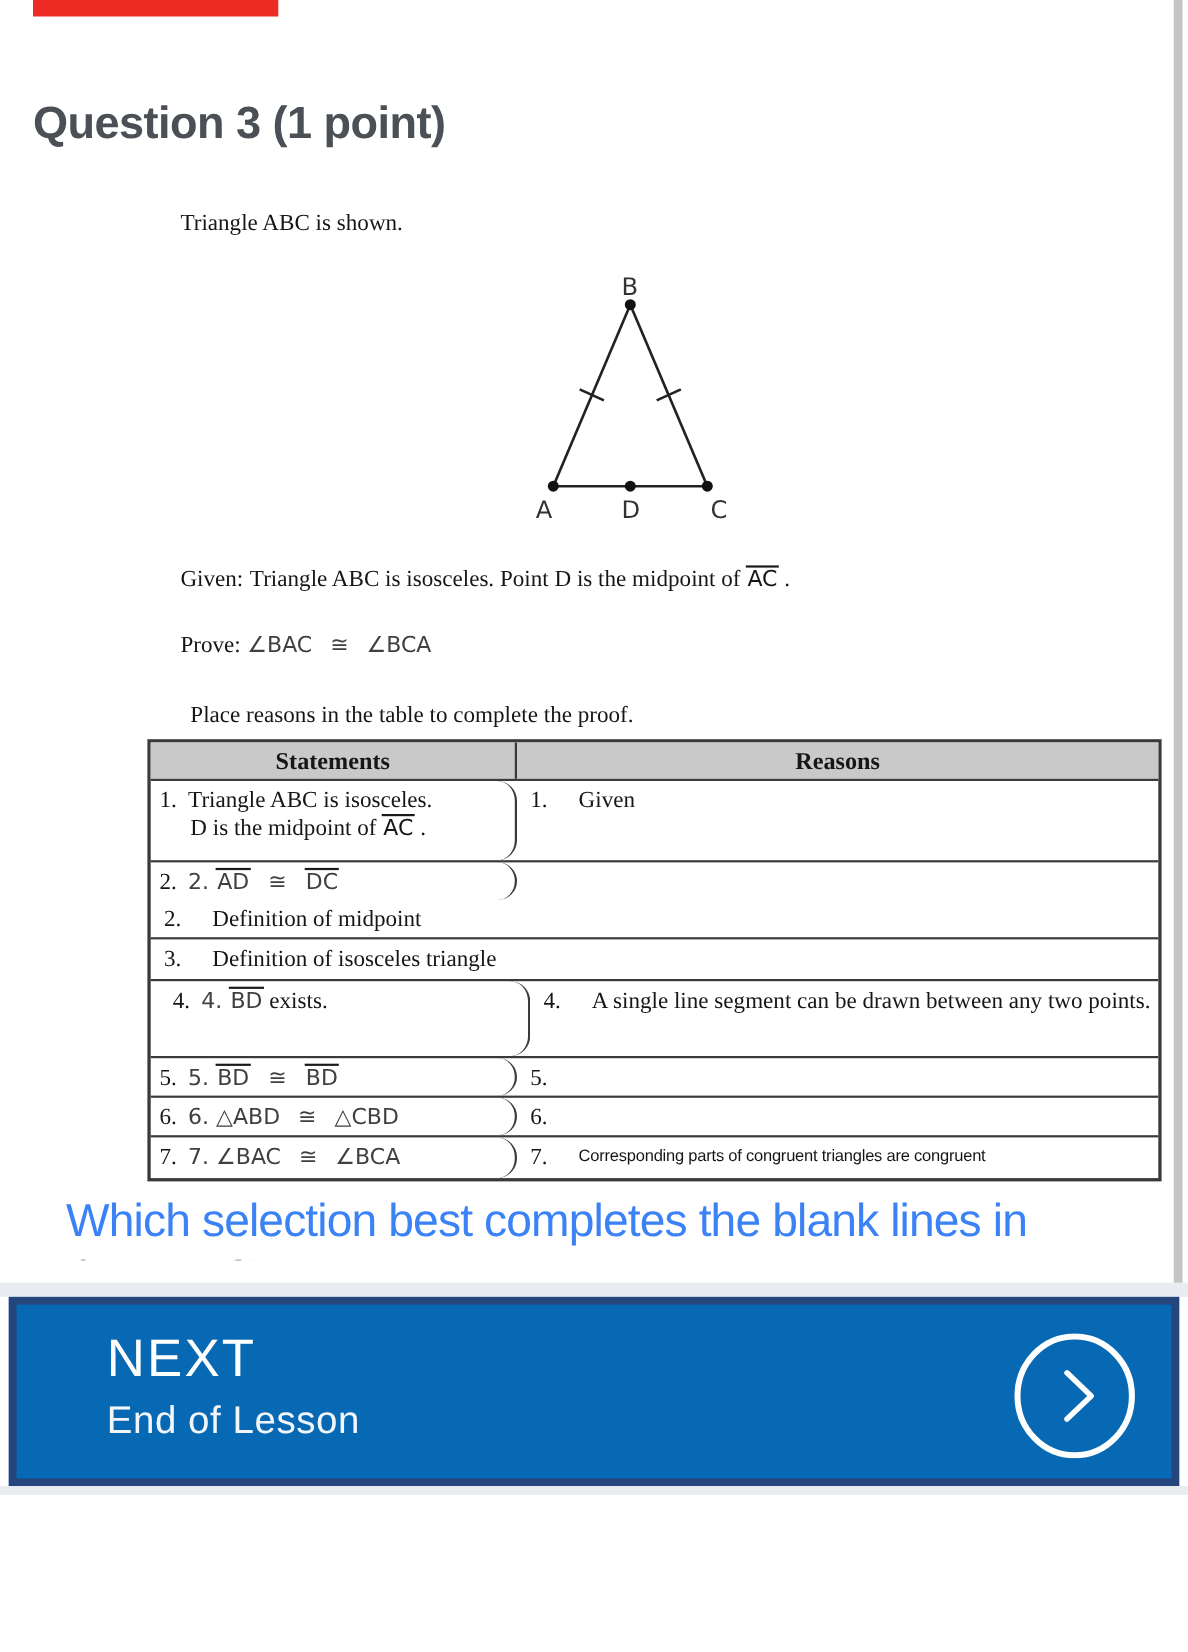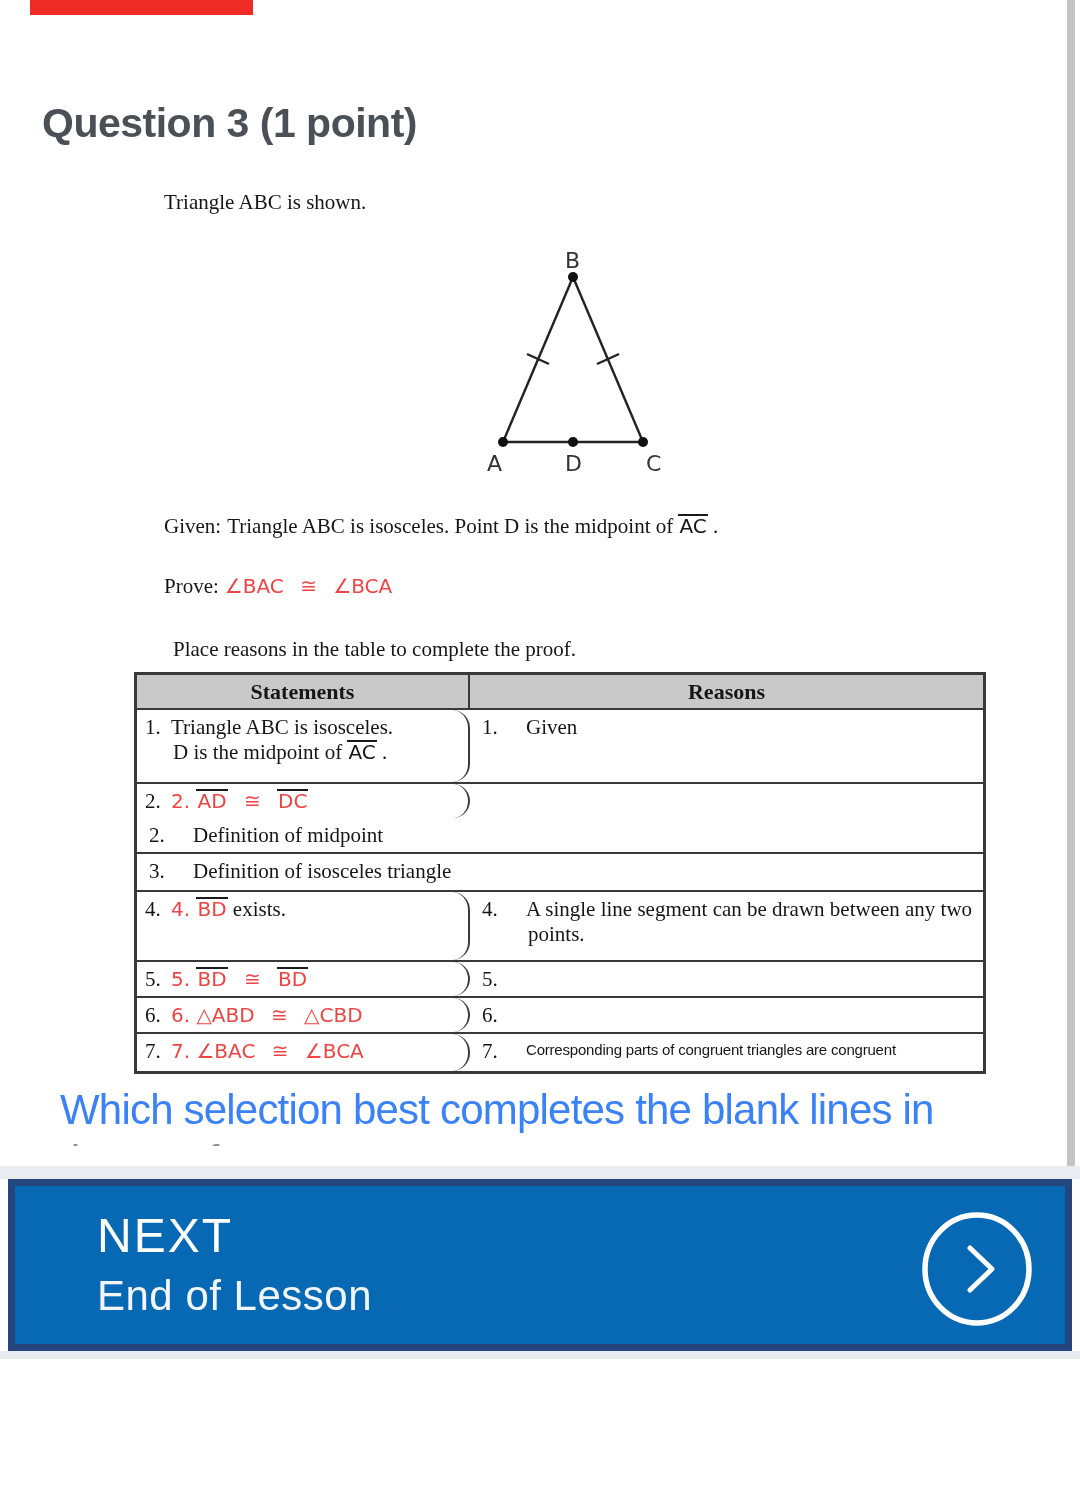--- a/index.html
+++ b/index.html
@@ -3,62 +3,62 @@
 <meta charset="utf-8">
 <style>
   html,body{margin:0;padding:0;background:#fff;}
   .screen{position:relative;width:1080px;height:1502px;background:#ffffff;overflow:hidden;
           font-family:"Liberation Sans",sans-serif;}
   
   .red-bar{position:absolute;left:30px;top:0;width:223px;height:15px;background:#ee2b24;}
   
   .scrollbar{position:absolute;left:1067px;top:0;width:8px;height:1170px;background:#c3c4c6;}
   
-  .q-title{position:absolute;left:26px;top:84px;margin:16px;font-size:41px;font-weight:700;
+  .q-title{position:absolute;left:26px;top:84px;margin:4px;font-size:41px;font-weight:700;
            color:#4a5056;letter-spacing:-0.5px;}
   
   .qimg{position:absolute;inset:0;filter:blur(0.35px);color:#161616;}
   .serif{font-family:"Liberation Serif","DejaVu Serif",serif;}
   .intro{position:absolute;left:164px;top:190px;font-size:21px;}
   .fig{position:absolute;left:450px;top:243px;}
   .given{position:absolute;left:164px;top:514px;font-size:21px;}
   .prove{position:absolute;left:164px;top:574px;font-size:21px;}
   .instr{position:absolute;left:173px;top:637px;font-size:21px;}
   .lbl{margin-right:6px;font-family:Liberation Serif, serif;}
-  .mathsans{font-family:"DejaVu Sans",sans-serif;font-size:20px;color:#ef4444;}
+  .mathsans{font-family:"DejaVu Sans",sans-serif;font-size:20px;color:#404040;}
   .ov{display:inline-block;border-top:2px solid #1a1a1a;line-height:1.08;padding:0 1px;
       font-family:"DejaVu Sans",sans-serif;font-size:20px;}
   
-  .ptable{position:absolute;left:134px;top:672px;width:852px;border:3px solid #3a3a3a;
+  .ptable{position:absolute;left:134px;top:672px;width:922px;border:3px solid #3a3a3a;
           background:#fff;box-sizing:border-box;}
   .thead{display:flex;background:#c9c9c9;min-height:33px;}
   .trow{display:flex;border-top:2px solid #3a3a3a;}
   .cell{box-sizing:border-box;}
   .c1{width:333px;border-right:2px solid #3a3a3a;}
   .c2{flex:1;}
   .hcell{display:flex;align-items:center;justify-content:center;font-weight:700;
          font-size:22px;font-family:"Liberation Serif","DejaVu Serif",serif;}
   .stmt{padding:5px 6px 4px 36px;font-size:21px;font-family:"Liberation Serif","DejaVu Serif",serif;border-radius:18px;}
   .sn{display:inline-block;width:26px;margin-left:-28px;}
   .rsn{padding:5px 6px 4px 58px;font-size:21px;font-family:"Liberation Serif","DejaVu Serif",serif;}
   .rn{display:inline-block;width:44px;margin-left:-46px;}
-  .r1{min-height:72px;} .r2{min-height:37px;flex-direction:column;} .r3{min-height:36px;} .r4{min-height:68px;}
+  .r1{min-height:72px;} .r2{min-height:37px;flex-direction:column;} .r3{min-height:36px;} .r4{min-height:68px;padding-left:12px;}
   .r5{min-height:33px;} .r6{min-height:34px;} .r7{min-height:37px;}
   .rtext-small{font-family:"Liberation Sans",sans-serif;font-size:15px;letter-spacing:-0.2px;
                position:relative;top:-3px;}
   
   .prompt{position:absolute;left:60px;top:1086px;font-size:42px;letter-spacing:-0.8px;color:#3b82f6;}
   .prompt2{position:absolute;left:60px;top:1137px;height:9px;overflow:hidden;font-size:42px;
            letter-spacing:-0.8px;color:#8b8f92;}
   
   .gray-band{position:absolute;left:0;top:1166px;width:1080px;height:13px;background:#e9edf1;}
   .next-btn{position:absolute;left:8px;top:1179px;width:1064px;height:172px;box-sizing:border-box;
             border:7px solid #25457d;background:#0769b3;cursor:pointer;}
   .next-label{position:absolute;left:82px;top:22px;font-size:48px;color:#ffffff;letter-spacing:2px;}
-  .next-sub{position:absolute;left:82px;top:86px;font-size:42px;color:#f2f6fa;letter-spacing:0.5px;}
+  .next-sub{position:absolute;left:82px;top:86px;font-size:35px;color:#f2f6fa;letter-spacing:0.5px;}
   .next-circle{position:absolute;right:32px;top:26px;}
   .below-btn-line{position:absolute;left:0;top:1351px;width:1080px;height:8px;background:#e8ecf0;}
   
   .navbar{position:absolute;left:0;top:1359px;width:1080px;height:143px;background:#ffffff;}
 </style>
 </head>
 <body>
 
 <div class="screen">
 

